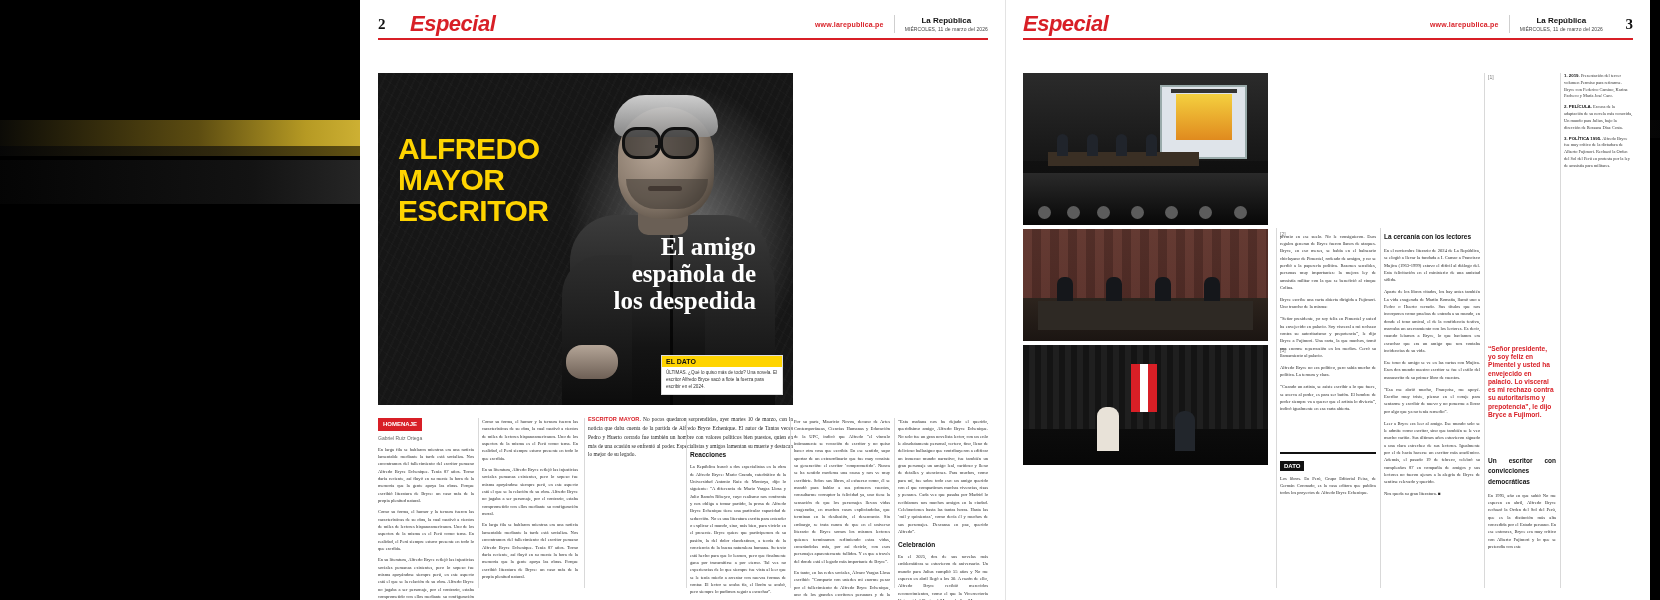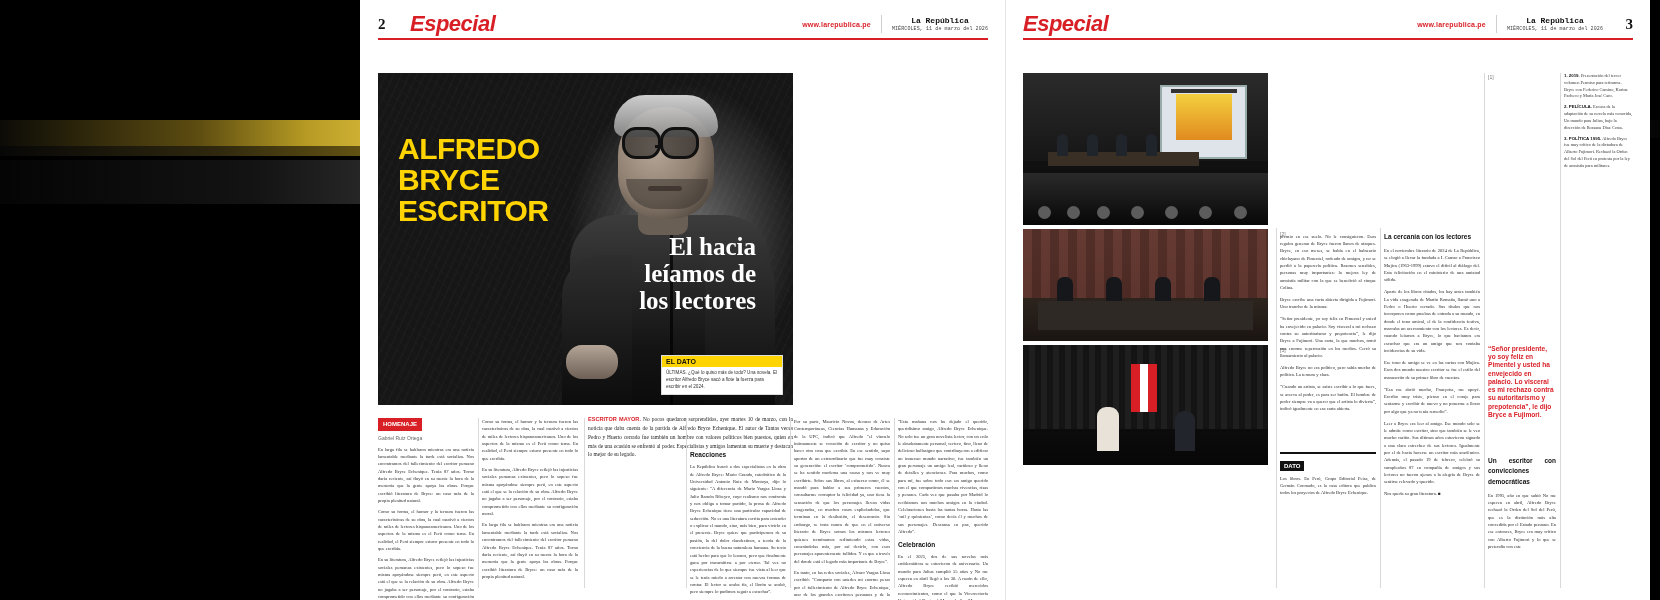--- a/index.html
+++ b/index.html
@@ -27,21 +27,21 @@
   
   .masthead{position:absolute;top:10px;height:28px;display:flex;align-items:center;}
   .ml{left:18px;width:610px;}
   .mr{left:663px;width:610px;}
   .folio{font-family:"Liberation Serif",serif;font-size:15px;color:#111;font-weight:700;width:18px;text-align:left;}
   .folio.right{text-align:right;}
   .section-title{font-family:"Liberation Sans",sans-serif;font-weight:700;font-style:italic;color:#d81f26;font-size:22px;letter-spacing:-.5px;}
   .mh-spacer{flex:1;}
   .mh-url{font-family:"Liberation Sans",sans-serif;font-size:7px;color:#d81f26;font-weight:700;letter-spacing:.2px;}
   .mh-div{width:1px;height:18px;background:#cfcfcf;margin:0 10px;}
-  .mh-brand{font-family:Liberation Mono, monospace;font-size:8px;color:#111;font-weight:700;text-align:center;line-height:1.25;}
+  .mh-brand{font-family:Liberation Sans, sans-serif;font-size:8px;color:#111;font-weight:700;text-align:center;line-height:1.25;}
   .mh-brand small{display:block;font-size:5px;font-weight:400;color:#444;letter-spacing:.1px;}
 
   .rule-red{position:absolute;height:2px;background:#d81f26;}
   .rl{left:18px;top:38px;width:610px;}
   .rr{left:663px;top:38px;width:610px;}
 
   
   .banner{position:absolute;left:18px;top:43px;width:610px;height:16px;background:#d81f26;display:flex;align-items:center;}
   .banner span{font-family:"Liberation Sans",sans-serif;font-size:8.5px;font-weight:700;color:#fff;padding-left:7px;letter-spacing:.1px;}
 
@@ -197,27 +197,27 @@
           <div class="hair"></div>
         <div class="glassL"></div>
           <div class="glassR"></div>
           <div class="bridge"></div>
         <div class="mouth"></div>
           <div class="beard"></div>
           <div class="hand"></div>
       </div>
       <div class="hero-title">
         <span class="ln">ALFREDO</span>
-        <span class="ln">BRYCE</span>
+        <span class="ln">MAYOR</span>
         <span class="ln">ESCRITOR</span>
       </div>
       <div class="hero-sub">
-        <span class="ln">El hacia</span>
-        <span class="ln">leíamos de</span>
-        <span class="ln">los lectores</span>
+        <span class="ln">El amigo</span>
+        <span class="ln">española de</span>
+        <span class="ln">los despedida</span>
       </div>
       <div class="dato-yellow">
         <div class="hdr">EL DATO</div>
         <div class="bdy">ÚLTIMAS. ¿Qué lo quiso más de todo? Una novela. El escritor Alfredo Bryce sacó a flote la fuerza para escribir en el 2024.</div>
       </div>
     </div>
 
     <div class="lead">
       <b>ESCRITOR MAYOR.</b><span> No pocos quedaron sorprendidos, ayer martes 10 de marzo, con la noticia que daba cuenta de la partida de Alfredo Bryce Echenique. El autor de Tantas veces Pedro y Huerto cerrado fue también un hombre con valores políticos bien puestos, quien en más de una ocasión se enfrentó al poder. Especialistas y amigos lamentan su muerte y destacan lo mejor de su legado.</span>
     </div>

